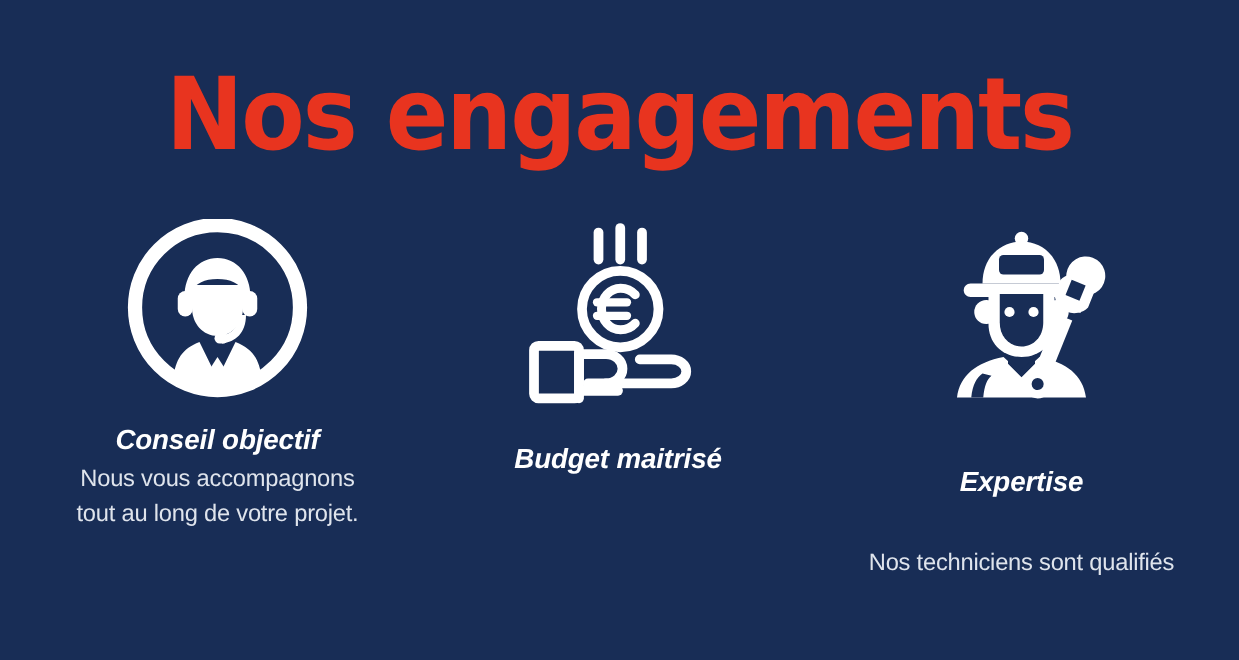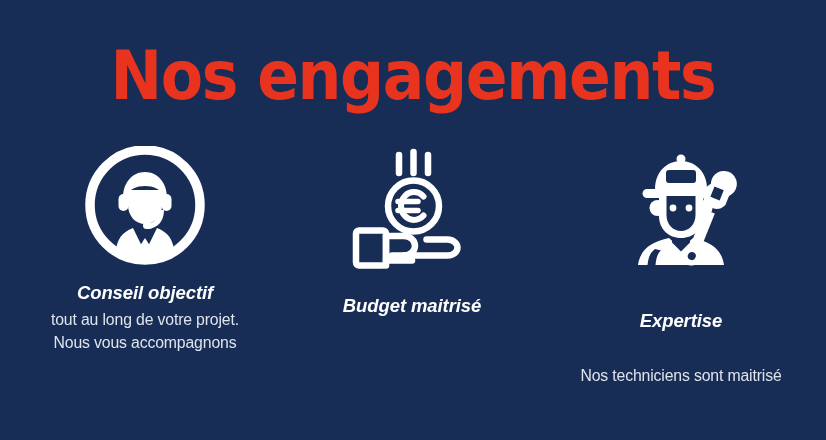--- a/index.html
+++ b/index.html
@@ -136,22 +136,22 @@
             <rect x="80.5" y="48" width="10" height="17" rx="5"></rect>
 
             <path d="M83 64 c0 12 -7 18 -16 19 v-5.5 c6.5 -1 11 -5 11 -13.5 Z"></path>
 
             <rect x="62" y="76" width="9" height="7" rx="3.5"></rect>
           </g>
         </svg>
       </div>
       <div class="col-title">Conseil objectif</div>
       <div class="col-desc">
+        <span class="line">Nous vous accompagnons</span>
         <span class="line">tout au long de votre projet.</span>
-        <span class="line">Nous vous accompagnons</span>
       </div>
     </div>
 
     <div class="col col-2">
       <div class="icon-wrap">
         <svg class="icon-svg" width="132" height="128" viewBox="0 0 132 128" aria-hidden="true">
           <g fill="none" stroke="#ffffff" stroke-width="6.5" stroke-linecap="round" stroke-linejoin="round">
 
             <line x1="53" y1="9" x2="53" y2="27"></line>
             <line x1="67.5" y1="6" x2="67.5" y2="27"></line>
@@ -217,18 +217,18 @@
             <path d="M-12 -16 a13 13 0 0 1 24 0 v10 a13 13 0 0 1 -24 0 Z" fill="#ffffff"></path>
             <path d="M-5 -19 h10 v11 h-10 Z" fill="#182d56"></path>
 
             <circle cx="0" cy="54" r="9.5" fill="#ffffff"></circle>
             <circle cx="0" cy="54" r="4" fill="#182d56"></circle>
           </g>
         </svg>
       </div>
       <div class="col-title">Expertise</div>
       <div class="col-desc">
-        <span class="line">Nos techniciens sont maitrisé</span>
+        <span class="line">Nos techniciens sont qualifiés</span>
       </div>
     </div>
 
   </div>
 </div>
 
 </body></html>

